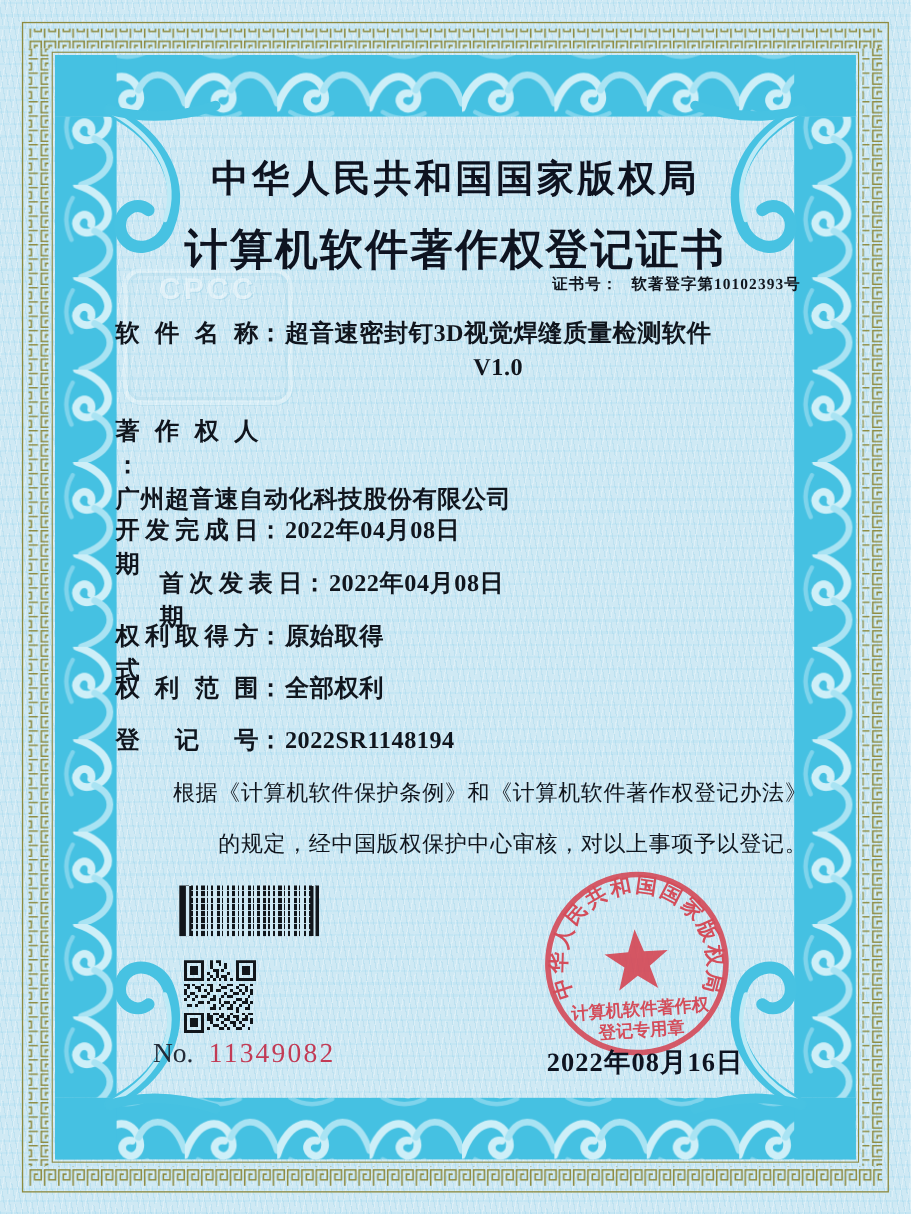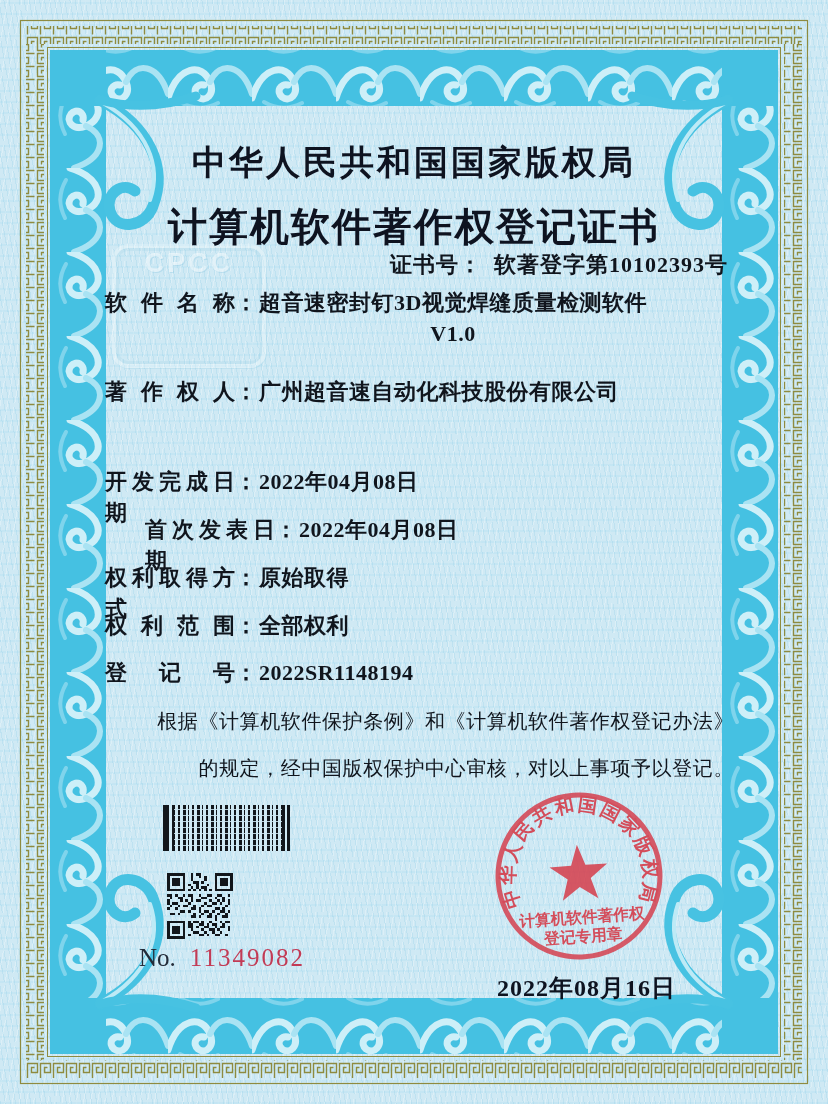--- a/index.html
+++ b/index.html
@@ -34,30 +34,30 @@
   .authority{
     position:absolute;top:140px;left:0;width:100%;text-align:center;
     font-size:34px;font-weight:bold;letter-spacing:3px;color:#0e1320;
   }
   .cert-title{
     position:absolute;top:200px;left:0;width:100%;text-align:center;
     font-size:39px;font-weight:bold;letter-spacing:2px;color:#0e1320;
   }
   .cert-no-line{
     position:absolute;top:250px;right:100px;
-    font-size:22px;font-weight:bold;letter-spacing:1px;
+    font-size:14px;font-weight:bold;letter-spacing:1px;
   }
   .cert-no-line .lbl{margin-right:12px;}
   
   .row{position:absolute;left:105px;display:flex;align-items:flex-start;
        font-size:22px;font-weight:bold;line-height:31px;}
   .flabel{display:inline-block;width:130px;text-align:justify;text-align-last:justify;}
   .fcolon{display:inline-block;width:24px;}
   .fvalue{display:inline-block;margin-left:0px;letter-spacing:.5px;text-align:center;}
-  .r0{top:287px;} .r1{top:376px;} .r2{top:466px;} .r3{top:514px;margin-left:40px;}
+  .r0{top:287px;} .r1{top:376px;flex-direction:column;} .r2{top:466px;} .r3{top:514px;margin-left:40px;}
   .r4{top:562px;} .r5{top:610px;} .r6{top:657px;}
   
   .statement{
     position:absolute;left:104px;top:698px;width:630px;
     font-size:20px;font-weight:normal;line-height:47px;
     text-indent:33px;letter-spacing:.6px;margin:0;text-align:right;
   }
   
   .barcode{
     position:absolute;left:163px;top:805px;width:118px;height:46px;
@@ -70,21 +70,21 @@
   }
   
   .qr{position:absolute;left:167px;top:873px;}
   
   .serial{position:absolute;left:139px;top:944px;font-size:25px;}
   .serial .prefix{color:#232b38;margin-right:14px;text-align:right;}
   .serial .num{color:#c23b55;letter-spacing:2px;}
   
   .seal{position:absolute;left:493px;top:790px;opacity:.92;transform:rotate(-4deg);}
   .issue-date{
-    position:absolute;left:497px;top:972px;
+    position:absolute;left:497px;top:950px;
     font-size:24px;font-weight:bold;letter-spacing:1px;color:#0e1320;
   }
 </style>
 </head>
 <body>
 
 <div class="page">
 
   <svg class="frame" width="828" height="1104" viewBox="0 0 828 1104" aria-hidden="true">
     <defs>

